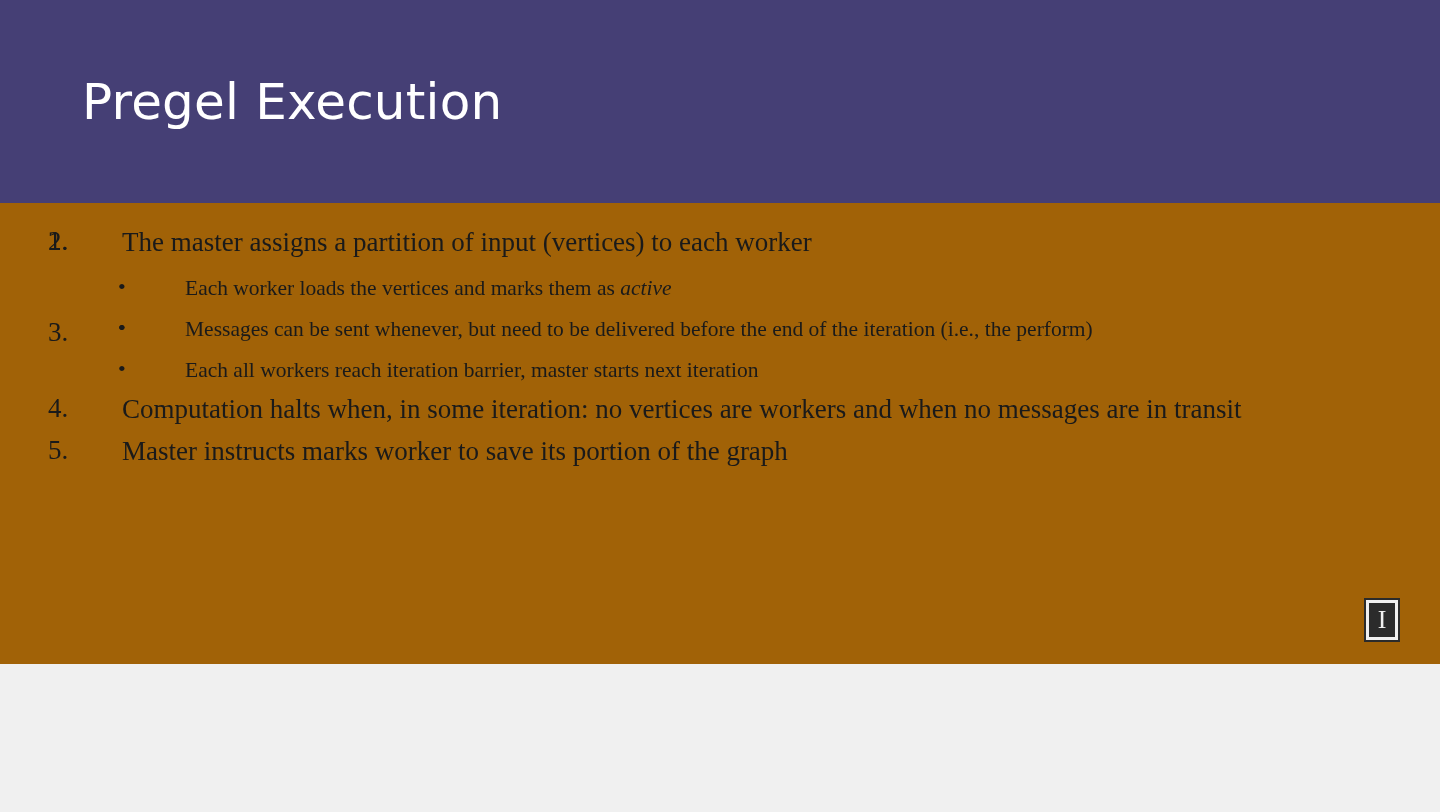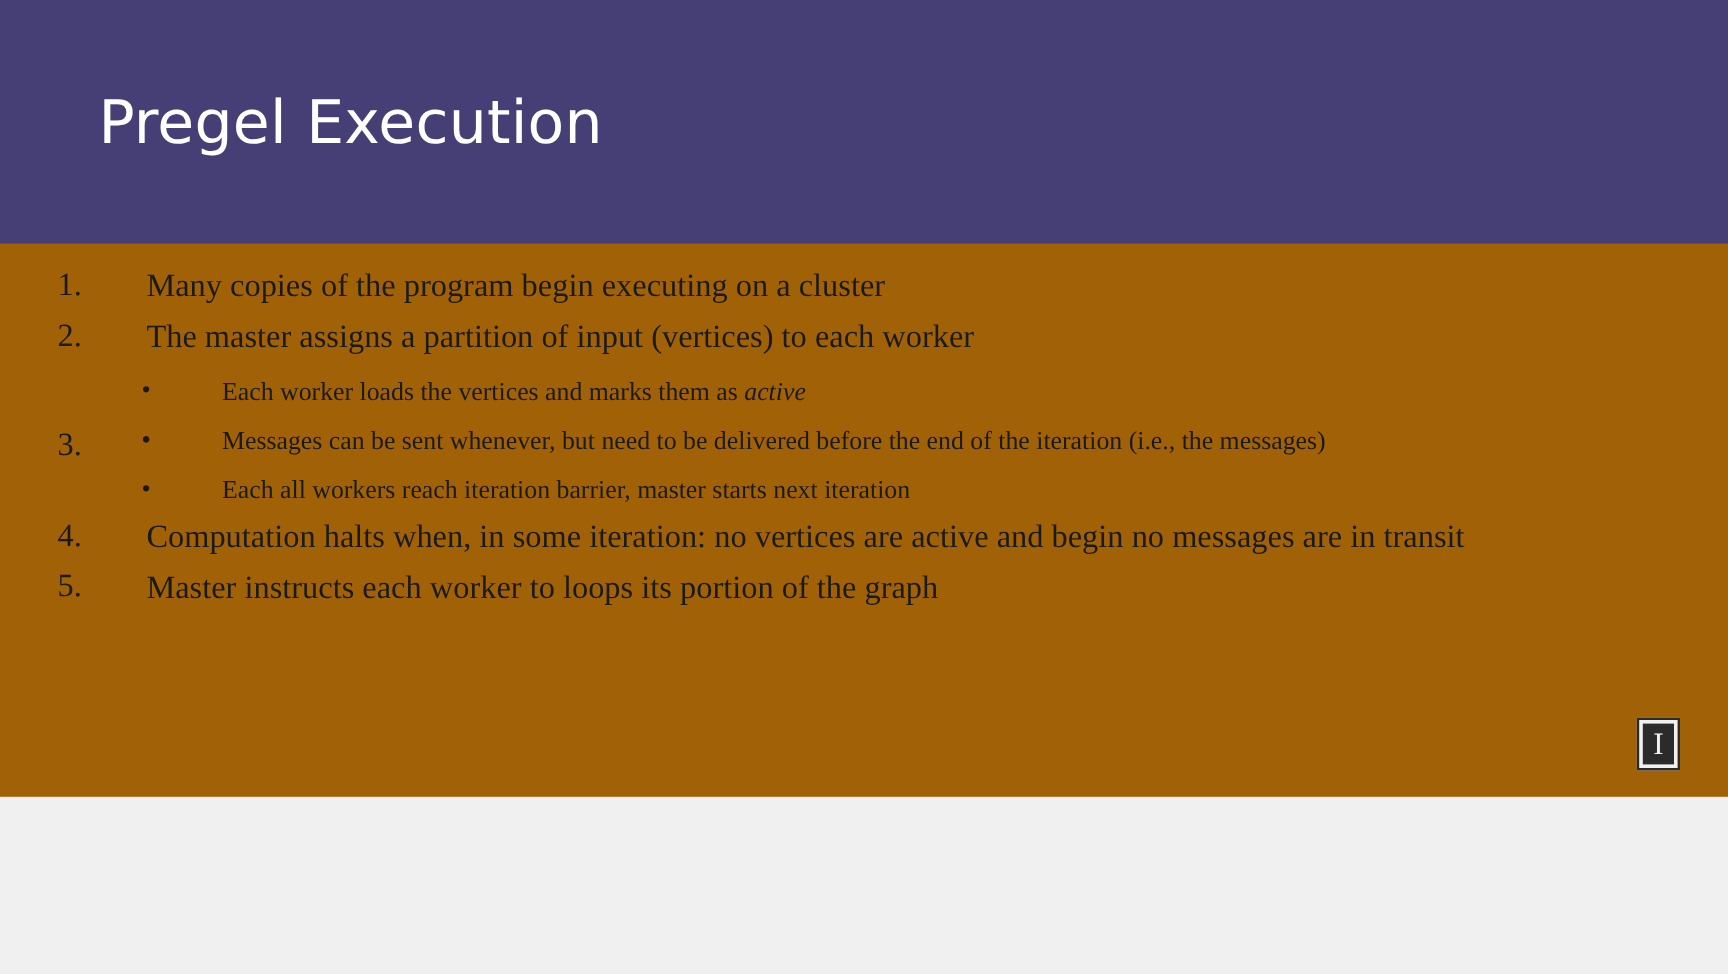--- a/index.html
+++ b/index.html
@@ -139,21 +139,20 @@
 <div class="slide">
 
   <div class="title-band"></div>
   <div class="slide-title">Pregel Execution</div>
 
   <div class="body-area">
     <ol class="level1">
 
       <li class="item1">
         <span class="num">1.</span>
-        <span class="text1">Many copies of the program begin executing on a cluster</span>
       </li>
 
       <li class="item1">
         <span class="num">2.</span>
         <span class="text1">The master assigns a partition of input (vertices) to each worker</span>
         <ul class="level2">
           <li class="item2">
             <span class="bullet">•</span>
             <span class="text2"><span>Each worker loads the vertices and marks them as </span><span class="em">active</span></span>
           </li>
@@ -161,37 +160,37 @@
       </li>
 
       <li class="item1">
         <span class="num">3.</span>
         <ul class="level2">
           <li class="item2">
             <span class="bullet">•</span>
           </li>
           <li class="item2">
             <span class="bullet">•</span>
-            <span class="text2">Messages can be sent whenever, but need to be delivered before the end of the iteration (i.e., the messages)</span>
+            <span class="text2">Messages can be sent whenever, but need to be delivered before the end of the iteration (i.e., the perform)</span>
           </li>
           <li class="item2">
             <span class="bullet">•</span>
             <span class="text2">Each all workers reach iteration barrier, master starts next iteration</span>
           </li>
         </ul>
       </li>
 
       <li class="item1">
         <span class="num">4.</span>
-        <span class="text1">Computation halts when, in some iteration: no vertices are active and begin no messages are in transit</span>
+        <span class="text1">Computation halts when, in some iteration: no vertices are workers and when no messages are in transit</span>
       </li>
 
       <li class="item1">
         <span class="num">5.</span>
-        <span class="text1">Master instructs each worker to loops its portion of the graph</span>
+        <span class="text1">Master instructs marks worker to save its portion of the graph</span>
       </li>
 
     </ol>
   </div>
 
   <div class="logo">
     <div class="inner"></div>
     <div class="glyph">I</div>
   </div>
 

